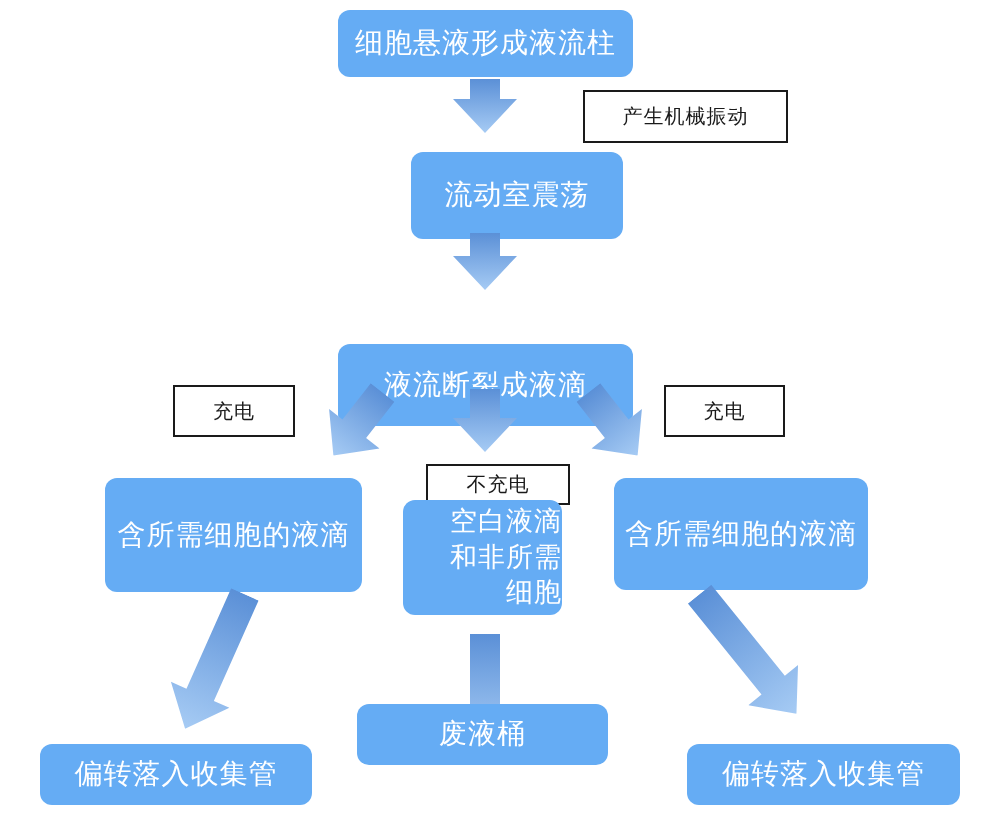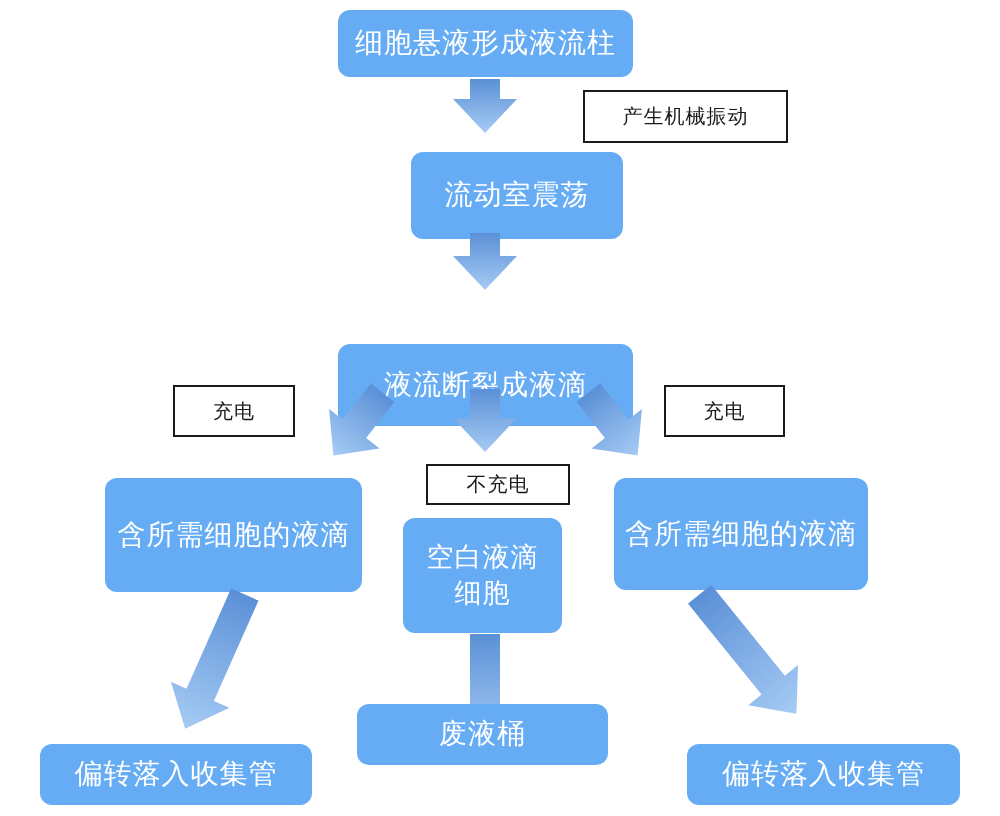--- a/index.html
+++ b/index.html
@@ -102,22 +102,23 @@
 <div class="annotation" style="left:426px; top:464px; width:144px; height:41px;">
   <span>不充电</span>
 </div>
 <div class="annotation" style="left:664px; top:385px; width:121px; height:52px;">
   <span>充电</span>
 </div>
 
 <div class="node" style="left:105px; top:478px; width:257px; height:114px;">
   <span class="line">含所需细胞的液滴</span>
 </div>
-<div class="node" style="left:403px; top:518px; width:159px; height:115px; font-size:27px;">
+<div class="node" style="left:403px; top:500px; width:159px; height:115px; font-size:27px;align-items:flex-end;">
   <span class="line">空白液滴</span>
+  <span class="line">和非所需</span>
   <span class="line">细胞</span>
 </div>
 <div class="node" style="left:614px; top:478px; width:254px; height:112px;">
   <span class="line">含所需细胞的液滴</span>
 </div>
 
 <div class="arrow" style="left:183px; top:588px; transform:rotate(24deg);">
   <svg width="64" height="147" viewBox="0 0 64 147">
     <polygon points="17,0 47,0 47,110 64,110 32,147 0,110 17,110" fill="url(#arrowGrad)"></polygon>
   </svg>

